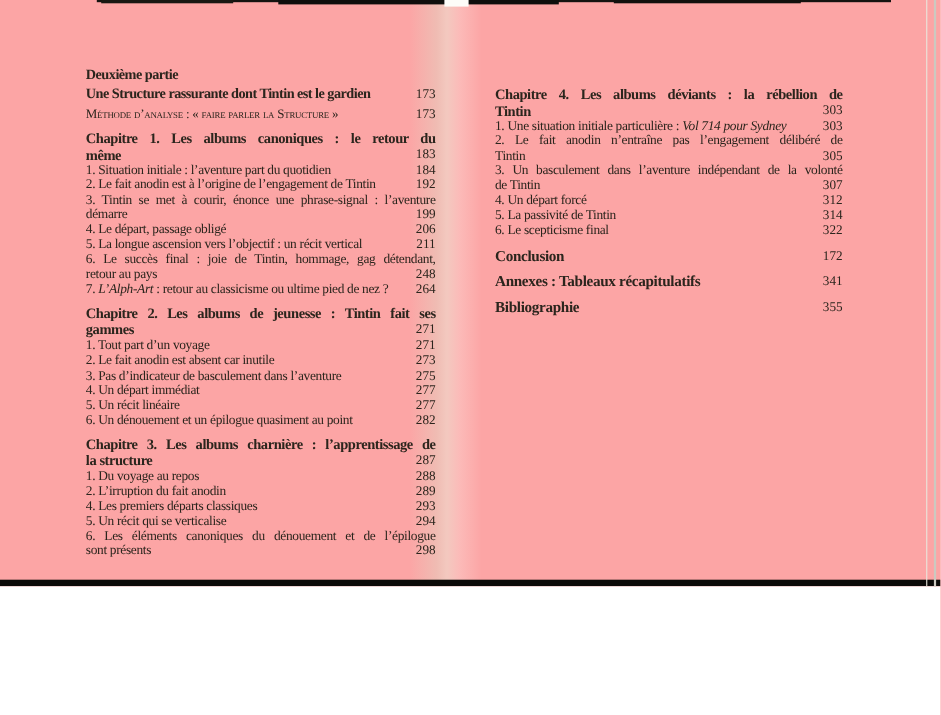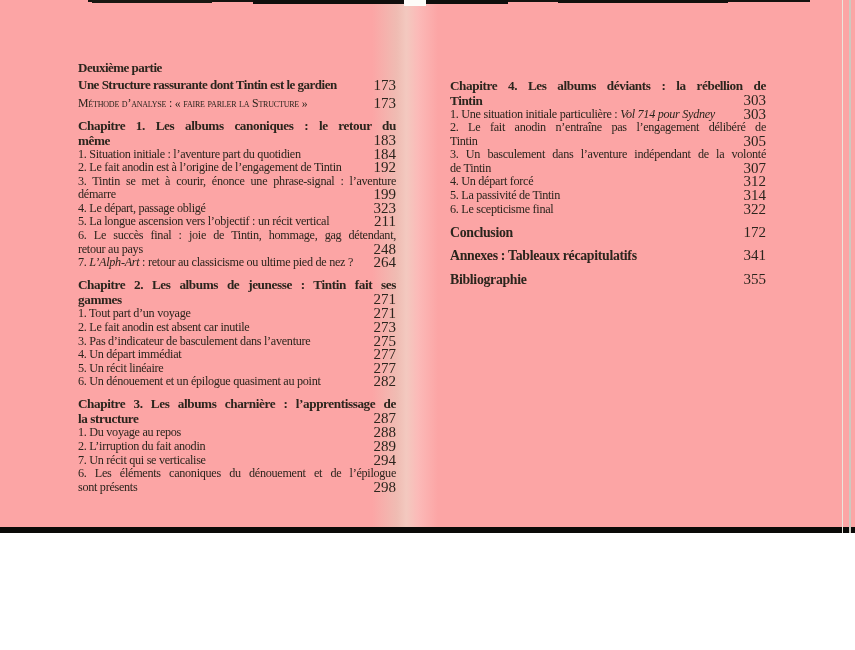--- a/index.html
+++ b/index.html
@@ -31,21 +31,21 @@
   .page-edge-right2{position:absolute;top:0;right:12px;width:1px;height:644px;background:#e9e6dd;}
 
   .page{position:absolute;color:#2b251d;}
   .page.left{left:78px;top:60px;width:318px;}
   .page.right{left:450px;top:70px;width:316px;}
 
   .block{margin:0;}
   .line{line-height:13.6px;font-size:12.2px;letter-spacing:-0.3px;}
   .line.has-num{display:flex;align-items:center;}
   .line.has-num .txt{flex:1 1 auto;}
-  .line .num{margin-left:16px;white-space:nowrap;font-weight:normal;font-size:15px;letter-spacing:0;}
+  .line .num{margin-left:16px;white-space:nowrap;font-weight:normal;font-size:12px;letter-spacing:0;}
   .line.jfull{text-align:justify;text-align-last:justify;}
   .it{font-style:italic;}
 
   .b-part .line{font-weight:bold;font-size:13px;line-height:16.5px;letter-spacing:-0.5px;}
   .b-method{margin-top:4px;}
   .b-method .line{font-variant:small-caps;font-size:11.8px;line-height:13px;letter-spacing:-0.2px;}
   .b-chapter{margin-top:7.5px;}
   .b-chapter .line{font-weight:bold;font-size:13.2px;line-height:15px;letter-spacing:-0.4px;}
   .b-item .line{}
   .b-major{margin-top:8.5px;}
@@ -103,21 +103,21 @@
       <div class="block b-item">
         <div class="line jfull"><span class="txt">3. Tintin se met à courir, énonce une phrase-signal : l’aventure</span></div>
         <div class="line has-num">
           <span class="txt">démarre</span>
           <span class="num">199</span>
         </div>
       </div>
       <div class="block b-item">
         <div class="line has-num">
           <span class="txt">4. Le départ, passage obligé</span>
-          <span class="num">323</span>
+          <span class="num">206</span>
         </div>
       </div>
       <div class="block b-item">
         <div class="line has-num">
           <span class="txt">5. La longue ascension vers l’objectif : un récit vertical</span>
           <span class="num">211</span>
         </div>
       </div>
       <div class="block b-item">
         <div class="line jfull"><span class="txt">6. Le succès final : joie de Tintin, hommage, gag détendant,</span></div>
@@ -189,21 +189,27 @@
         </div>
       </div>
       <div class="block b-item">
         <div class="line has-num">
           <span class="txt">2. L’irruption du fait anodin</span>
           <span class="num">289</span>
         </div>
       </div>
       <div class="block b-item">
         <div class="line has-num">
-          <span class="txt">7. Un récit qui se verticalise</span>
+          <span class="txt">4. Les premiers départs classiques</span>
+          <span class="num">293</span>
+        </div>
+      </div>
+      <div class="block b-item">
+        <div class="line has-num">
+          <span class="txt">5. Un récit qui se verticalise</span>
           <span class="num">294</span>
         </div>
       </div>
       <div class="block b-item">
         <div class="line jfull"><span class="txt">6. Les éléments canoniques du dénouement et de l’épilogue</span></div>
         <div class="line has-num">
           <span class="txt">sont présents</span>
           <span class="num">298</span>
         </div>
       </div>

